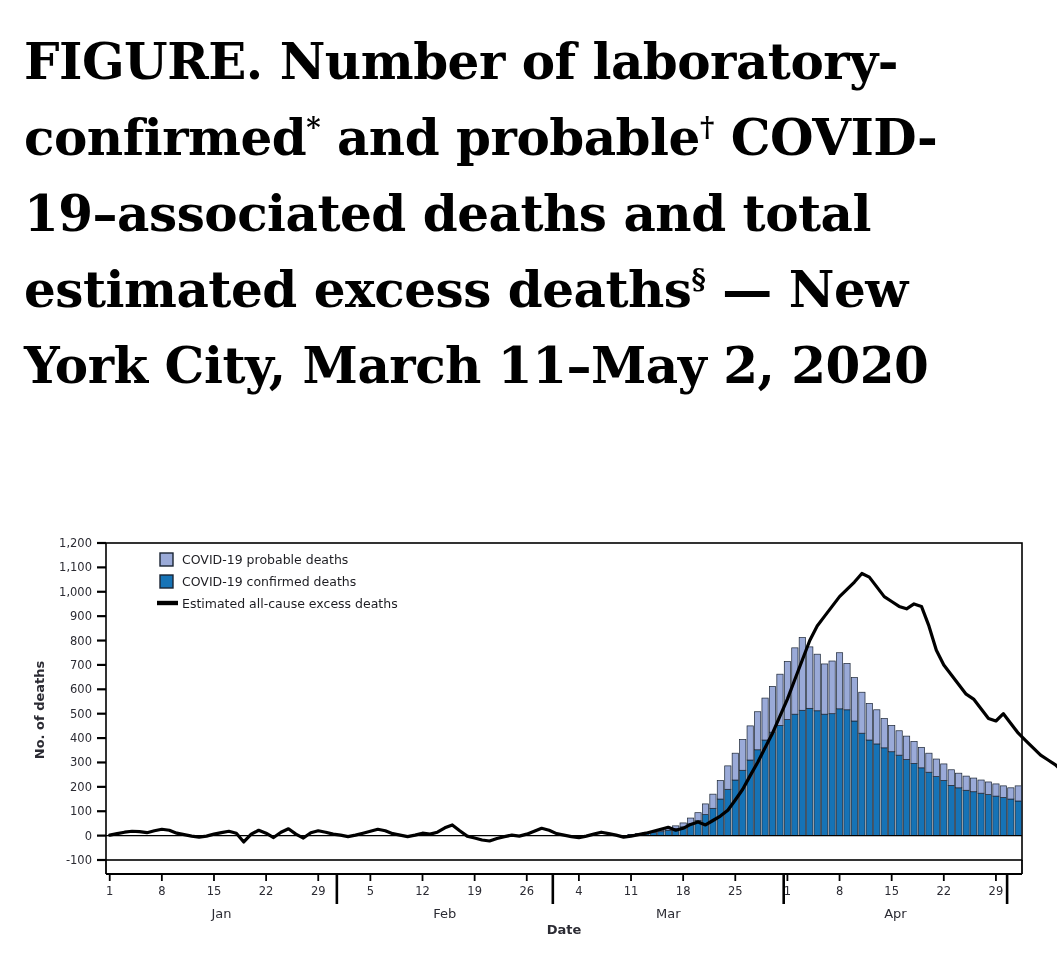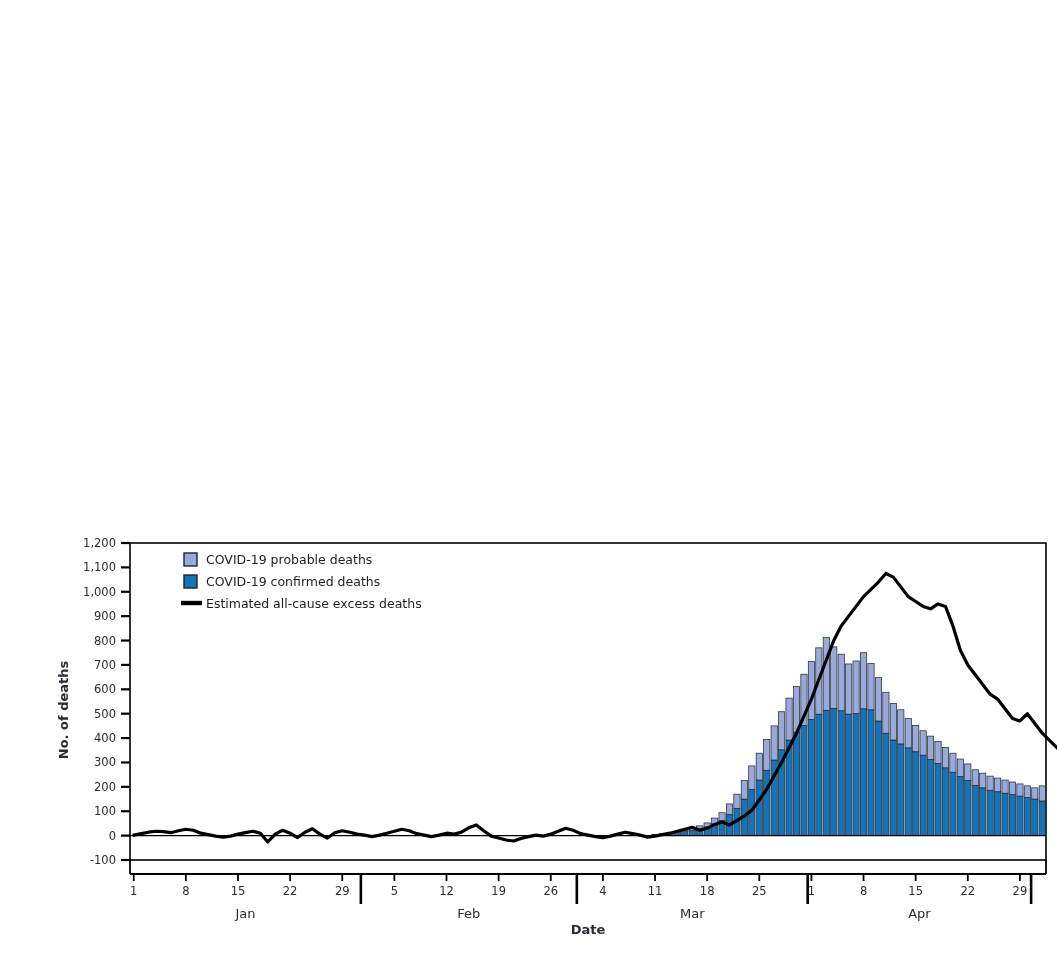--- a/index.html
+++ b/index.html
@@ -68,21 +68,20 @@
     pointer-events: none;
   }
 
   
   #chart-wrap {
     position: absolute;
     left: 0;
     top: 520px;
     width: 881px;
     height: 441px;
-    margin-left: 24px;
   }
   #chart-svg { display: block; }
 
   .axis-num {
     font-family: "DejaVu Sans", "Liberation Sans", sans-serif;
     font-size: 11.5px;
     fill: #2b2b33;
   }
   .axis-title {
     font-family: "DejaVu Sans", "Liberation Sans", sans-serif;
@@ -99,20 +98,23 @@
     font-family: "DejaVu Sans", "Liberation Sans", sans-serif;
     font-size: 12.5px;
     fill: #1d1d22;
   }
 </style>
 </head>
 <body>
 
 <div id="page">
 
+  <div id="title-block">
+    <h1 id="figure-title">FIGURE. Number of laboratory-confirmed<sup>*</sup> and probable<sup>†</sup> COVID-19–associated deaths and total estimated excess deaths<sup>§</sup> — New York City, March 11–May 2, 2020</h1>
+  </div>
 
 
   <div id="chart-wrap">
     <svg id="chart-svg" width="1057" height="441" viewBox="0 0 1057 441">
       <g id="plot-bg">
         <rect x="106" y="23" width="916" height="317" fill="#ffffff" stroke="#000" stroke-width="1.6"></rect>
       </g>
       <g id="y-axis-group">
           <line x1="97" y1="23" x2="106" y2="23" stroke="#000" stroke-width="2.2"></line>
           <text class="axis-num" x="92" y="27" text-anchor="end">1,200</text>

